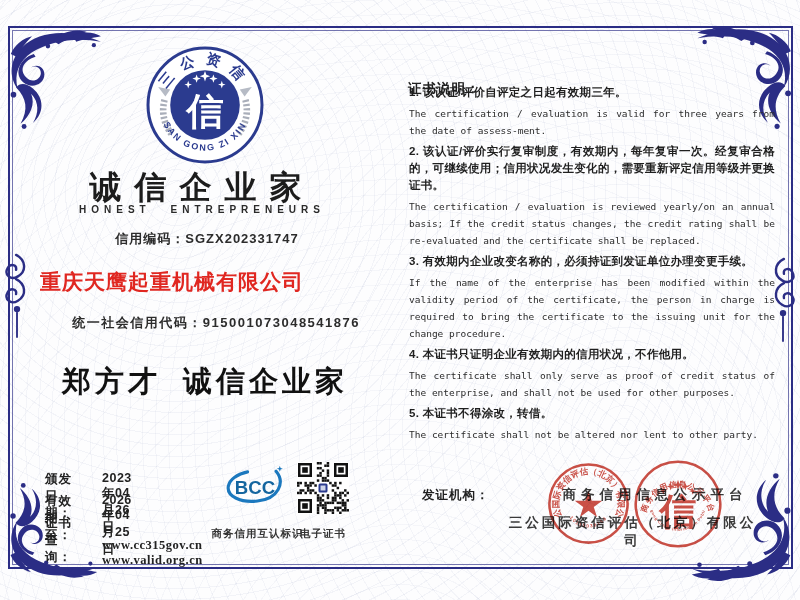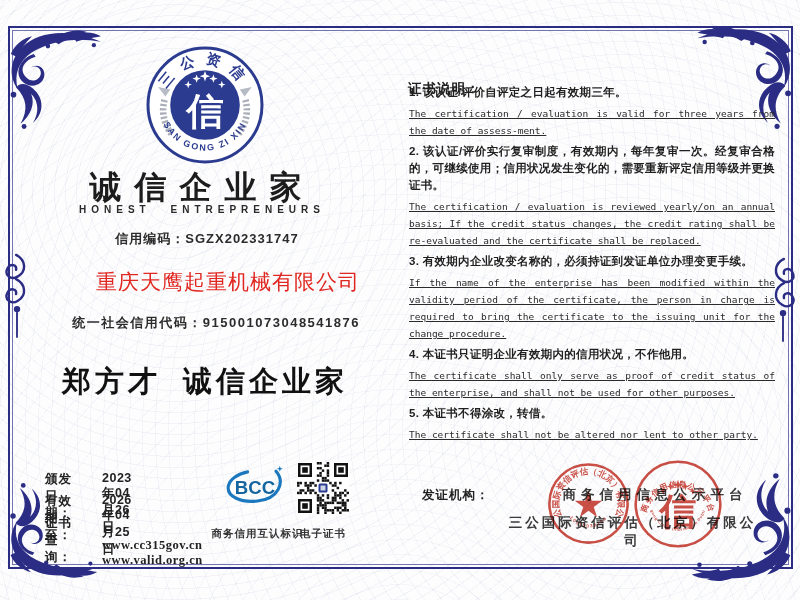--- a/index.html
+++ b/index.html
@@ -12,36 +12,36 @@
   }
   .abs{position:absolute;}
   
   .frame-outer{position:absolute;left:8px;right:7px;top:26px;bottom:31px;border:2px solid #2b2d85;pointer-events:none;}
   .frame-inner{position:absolute;left:12px;right:11px;top:30px;bottom:35px;border:1px solid rgba(43,45,133,.65);pointer-events:none;}
   svg{display:block;}
   
   .title-cn{left:62px;top:166px;width:280px;text-align:center;font-size:32px;font-weight:bold;color:#1c1c1c;letter-spacing:13px;font-family:"Liberation Serif","DejaVu Serif",serif;}
   .title-en{left:62px;top:204px;width:280px;text-align:center;font-size:10px;font-weight:bold;color:#2a2a2a;letter-spacing:5px;word-spacing:12px;}
   .credit-code{left:62px;top:230px;width:290px;text-align:center;font-size:13px;font-weight:bold;color:#2c2c2c;letter-spacing:1px;}
-  .company{left:40px;top:268px;width:320px;text-align:right;font-size:21px;font-weight:normal;color:#e02721;letter-spacing:1px;}
+  .company{left:40px;top:268px;width:320px;text-align:left;font-size:21px;font-weight:bold;color:#e02721;letter-spacing:1px;}
   .uscc{left:40px;top:314px;width:320px;text-align:right;font-size:13px;font-weight:bold;color:#2c2c2c;letter-spacing:1.5px;}
   .holder{left:40px;top:362px;width:330px;text-align:center;font-size:29px;font-weight:bold;color:#111;
     font-family:"Liberation Serif","DejaVu Serif",serif;letter-spacing:4px;}
   .holder .gap{display:inline-block;width:22px;}
   .daterow{font-size:12.5px;font-weight:bold;color:#222;}
   .daterow .lab{position:absolute;left:45px;letter-spacing:1px;}
   .daterow .val{position:absolute;left:102px;letter-spacing:0.5px;}
   .url{font-family:Liberation Serif, serif;font-weight:bold;margin-top:23px;}
   .caption{font-size:10.5px;font-weight:bold;color:#333;letter-spacing:1px;}
   
   .expl-head{left:408px;top:48px;font-size:13.5px;font-weight:bold;color:#1f1f1f;letter-spacing:1px;margin-top:32px;}
   .expl{left:405px;top:80px;width:374px;color:#1f1f1f;}
   .expl p{margin:4px;text-align:justify;}
   .expl .cn{font-size:11.5px;font-weight:bold;line-height:17px;letter-spacing:0.3px;}
-  .expl .en{font-size:9.5px;line-height:17px;font-family:"DejaVu Sans Mono","Liberation Mono",monospace;color:#2a2a2a;text-decoration:underline;}
+  .expl .en{font-size:9.5px;line-height:17px;font-family:"DejaVu Sans Mono","Liberation Mono",monospace;color:#2a2a2a;}
   .issuer-label{left:422px;top:487px;font-size:12.5px;font-weight:bold;color:#1f1f1f;letter-spacing:1px;z-index:1;}
   .issuer-line1{left:540px;top:486px;width:230px;text-align:center;font-size:13.5px;font-weight:bold;color:#3a3a3a;letter-spacing:5px;z-index:1;}
   .issuer-line2{left:505px;top:514px;width:255px;text-align:center;font-size:13.5px;font-weight:bold;color:#3a3a3a;letter-spacing:3px;z-index:1;}
   .seal{z-index:2;mix-blend-mode:multiply;opacity:.88;}
 </style>
 </head>
 <body>
 
 <div class="stage">
 

